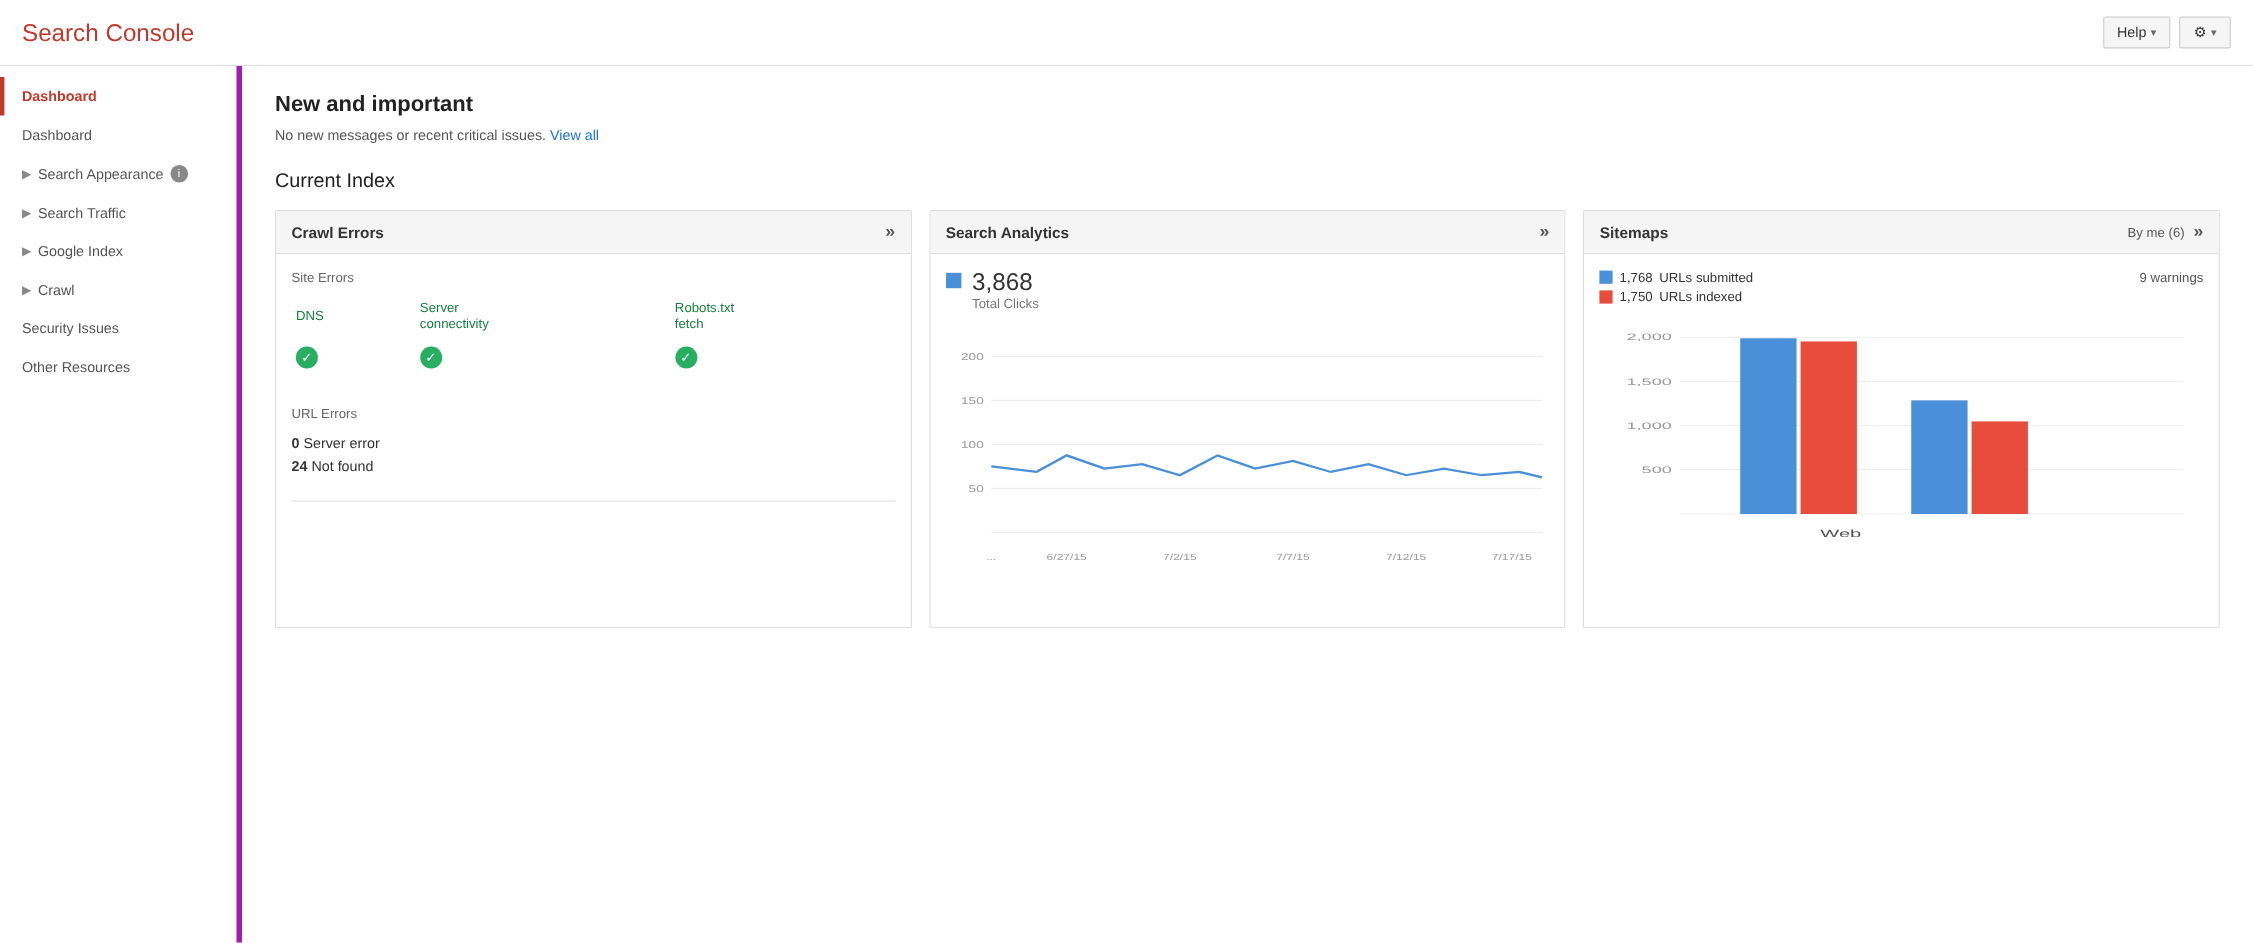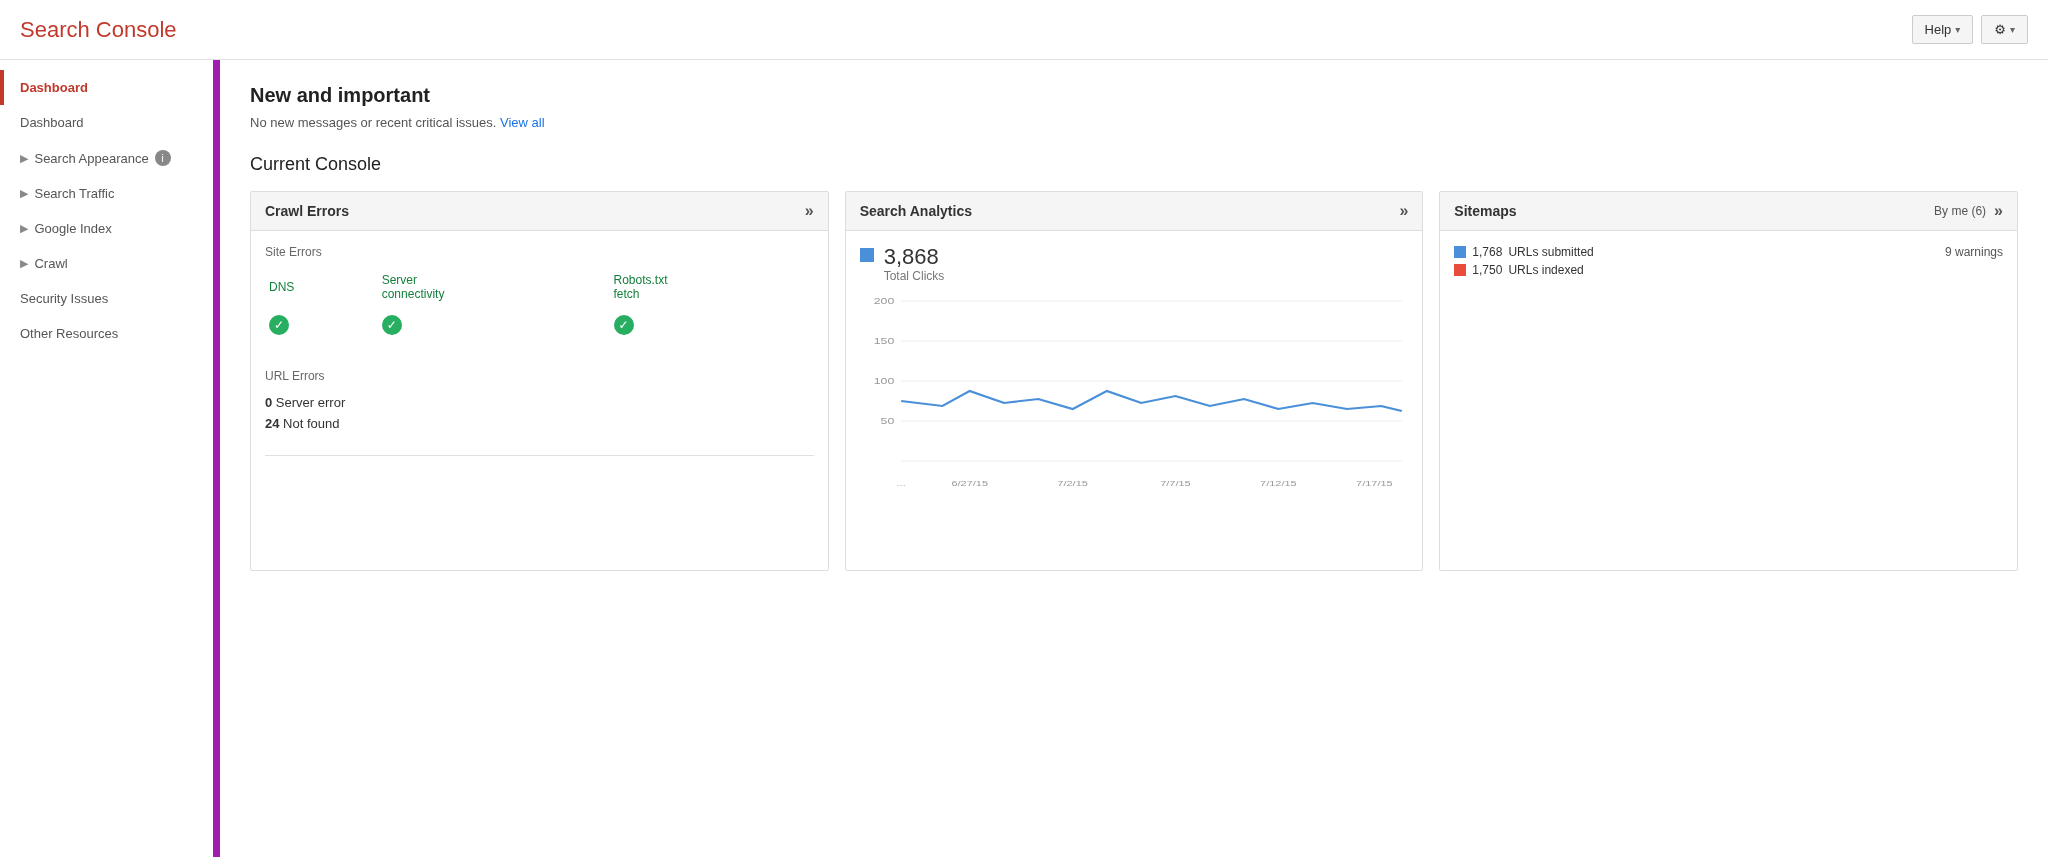--- a/index.html
+++ b/index.html
@@ -42,21 +42,21 @@
     
     .layout {
       display: flex;
       min-height: calc(100vh - 60px);
     }
 
     
     .sidebar {
       width: 220px;
       min-width: 220px;
-      border-right: 7px solid #a21caf;
+      border-right: 5px solid #a21caf;
       padding-top: 10px;
       background: #fff;
     }
     .sidebar-item {
       display: flex;
       align-items: center;
       padding: 10px 16px 10px 20px;
       cursor: pointer;
       color: #555;
       font-size: 13px;
@@ -206,21 +206,21 @@
       border: none;
       border-top: 1px solid #e0e0e0;
       margin-top: 20px;
     }
 
     
     .analytics-summary {
       display: flex;
       align-items: flex-start;
       gap: 10px;
-      margin-bottom: 8px;
+      margin-bottom: 31px;
     }
     .blue-square {
       width: 14px;
       height: 14px;
       background: #4a90d9;
       margin-top: 3px;
       flex-shrink: 0;
     }
     .analytics-number {
       font-size: 22px;
@@ -336,21 +336,21 @@
   </nav>
 
   <main class="main">
 
     <h2 class="section-title">New and important</h2>
     <div class="subtitle-row">
       <span>No new messages or recent critical issues.</span>
       <a href="#">View all</a>
     </div>
 
-    <h3 class="current-status-title">Current Console</h3>
+    <h3 class="current-status-title">Current Index</h3>
 
     <div class="cards-row">
 
       <div class="card">
         <div class="card-header">
           <span class="card-title">Crawl Errors</span>
           <span class="card-chevron">»</span>
         </div>
         <div class="card-body">
           <div class="section-label">Site Errors</div>
@@ -451,19 +451,43 @@
               </div>
               <div class="legend-row">
                 <div class="legend-square red-legend"></div>
                 <span>1,750</span>
                 <span>URLs indexed</span>
               </div>
             </div>
             <div class="warnings-badge">9 warnings</div>
           </div>
 
+          <div class="sitemap-chart-area">
+            <svg class="bar-chart-svg" viewBox="0 0 300 230" preserveAspectRatio="none">
+
+              <line x1="40" y1="10" x2="290" y2="10" stroke="#e0e0e0" stroke-width="0.5"></line>
+              <line x1="40" y1="52" x2="290" y2="52" stroke="#e0e0e0" stroke-width="0.5"></line>
+              <line x1="40" y1="94" x2="290" y2="94" stroke="#e0e0e0" stroke-width="0.5"></line>
+              <line x1="40" y1="136" x2="290" y2="136" stroke="#e0e0e0" stroke-width="0.5"></line>
+              <line x1="40" y1="178" x2="290" y2="178" stroke="#e0e0e0" stroke-width="0.5"></line>
+
+              <text x="36" y="13" text-anchor="end" font-size="9" fill="#999">2,000</text>
+              <text x="36" y="55" text-anchor="end" font-size="9" fill="#999">1,500</text>
+              <text x="36" y="97" text-anchor="end" font-size="9" fill="#999">1,000</text>
+              <text x="36" y="139" text-anchor="end" font-size="9" fill="#999">500</text>
+
+              <rect x="70" y="11" width="28" height="167" fill="#4a90d9"></rect>
+
+              <rect x="100" y="14" width="28" height="164" fill="#e74c3c"></rect>
+
+              <rect x="155" y="70" width="28" height="108" fill="#4a90d9"></rect>
+              <rect x="185" y="90" width="28" height="88" fill="#e74c3c"></rect>
+
+              <text x="120" y="200" text-anchor="middle" font-size="10" fill="#555">Web</text>
+            </svg>
+          </div>
         </div>
       </div>
 
     </div>
 
   </main>
 </div>
 
 </body></html>

